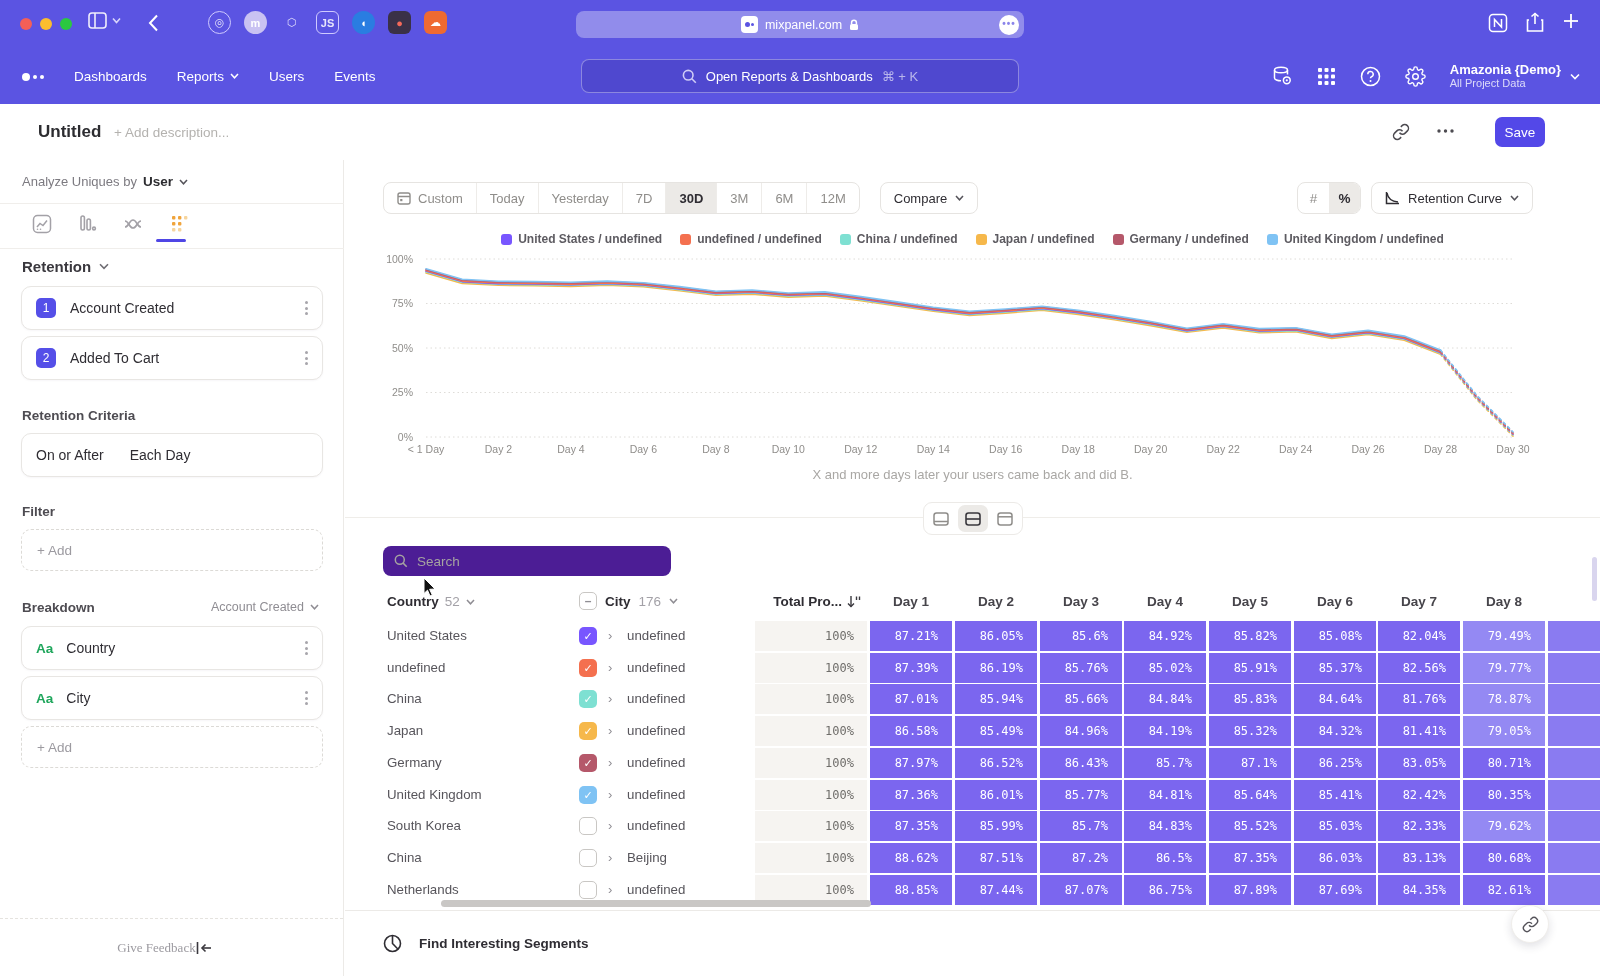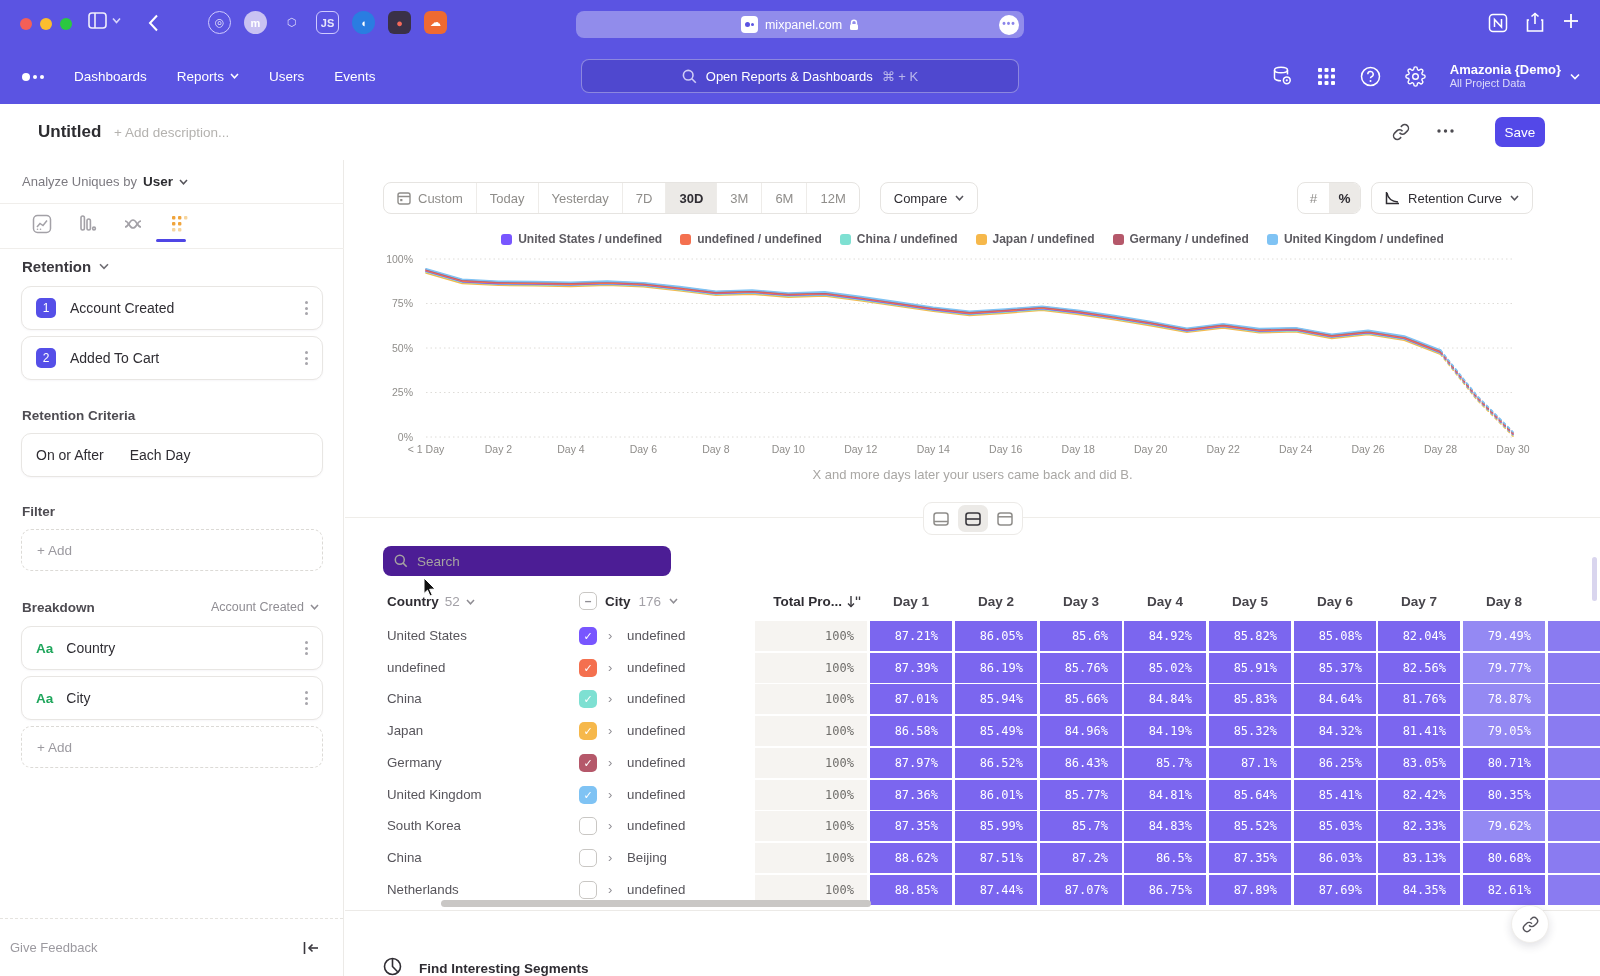--- a/index.html
+++ b/index.html
@@ -66,21 +66,21 @@
   .step-badge{width:20px;height:20px;border-radius:5px;background:#554fe8;color:#fff;font-size:12px;
      display:flex;align-items:center;justify-content:center;margin-right:14px;}
   .sb-card .lbl{font-size:14px;color:#2f2d33;flex:1;}
   .aa{color:#1fa65c;font-weight:bold;font-size:13.5px;margin-right:13px;}
   .kebab{display:flex;flex-direction:column;gap:2.5px;align-items:center;}
   .kebab i{width:3px;height:3px;border-radius:50%;background:#a7a5ab;display:block;}
   .sb-add{position:absolute;left:21px;width:302px;height:42px;border:1px dashed #dcdad6;border-radius:10px;
      display:flex;align-items:center;padding:0 15px;color:#9c9aa0;font-size:13.5px;}
   .bd-scope{position:absolute;right:24px;font-size:12.5px;color:#8f8d93;display:flex;gap:6px;align-items:center;}
   .sb-footer{position:absolute;left:0;bottom:0;width:343px;height:58px;border-top:1px dashed #e5e3df;
-     display:flex;align-items:center;justify-content:space-between;padding:0 24px 0 10px;}
+     display:flex;align-items:center;justify-content:center;padding:0 24px 0 10px;font-family:Liberation Serif, serif;}
   .sb-footer .gf{color:#9c9aa0;font-size:13px;}
 
   
   .toolbar{position:absolute;left:38px;top:22px;right:67px;height:32px;display:flex;align-items:center;}
   .seg{display:flex;align-items:stretch;border:1px solid #e6e4e1;border-radius:8px;height:32px;overflow:hidden;background:#fff;}
   .seg .it{display:flex;align-items:center;gap:7px;padding:0 13px;font-size:13px;color:#8f8d8a;border-right:1px solid #eeece9;}
   .seg .it:last-child{border-right:none;}
   .seg .it.active{background:#eceae7;color:#2f2d33;font-weight:bold;}
   .btn{display:flex;align-items:center;gap:8px;border:1px solid #e6e4e1;border-radius:8px;height:32px;
      padding:0 13px;font-size:13px;color:#2f2d33;background:#fff;}
@@ -127,21 +127,21 @@
   .c-day{position:absolute;top:1px;width:82px;height:30px;background:#7b66ef;color:#fff;
      font-family:"DejaVu Sans Mono",monospace;font-size:12px;display:flex;align-items:center;
      justify-content:flex-end;padding-right:14px;}
   .c-day.light{background:#9489f3;}
   .c-part{position:absolute;left:1203px;top:1px;width:52px;height:30px;background:#8a7bf1;}
   .hscroll{position:absolute;left:96px;top:740px;width:430px;height:7px;border-radius:4px;background:#c9c7c5;z-index:4;}
   .vscroll{position:absolute;left:1247px;top:397px;width:5px;height:44px;border-radius:3px;background:#d9d5ee;}
 
   
   .mfooter{position:absolute;left:0;bottom:0;width:1255px;height:66px;border-top:1px solid #eceae7;
-     display:flex;align-items:flex-end;gap:17px;padding:0 38px;background:#fff;}
+     display:flex;align-items:center;gap:17px;padding:0 38px;background:#fff;}
   .mf-title{font-size:13.5px;font-weight:bold;color:#2f2d33;}
   .mf-desc{font-size:13px;color:#a6a4a1;}
   .fab{position:absolute;left:1166px;top:745px;width:38px;height:38px;border-radius:50%;background:#fff;
      border:1px solid #f0eeeb;box-shadow:0 3px 10px rgba(30,25,60,.14);display:flex;align-items:center;
      justify-content:center;z-index:6;color:#55535a;}
   .cursor{position:absolute;left:78px;top:418px;z-index:9;}
   svg{display:block;}
 </style>
 </head>
 <body>

